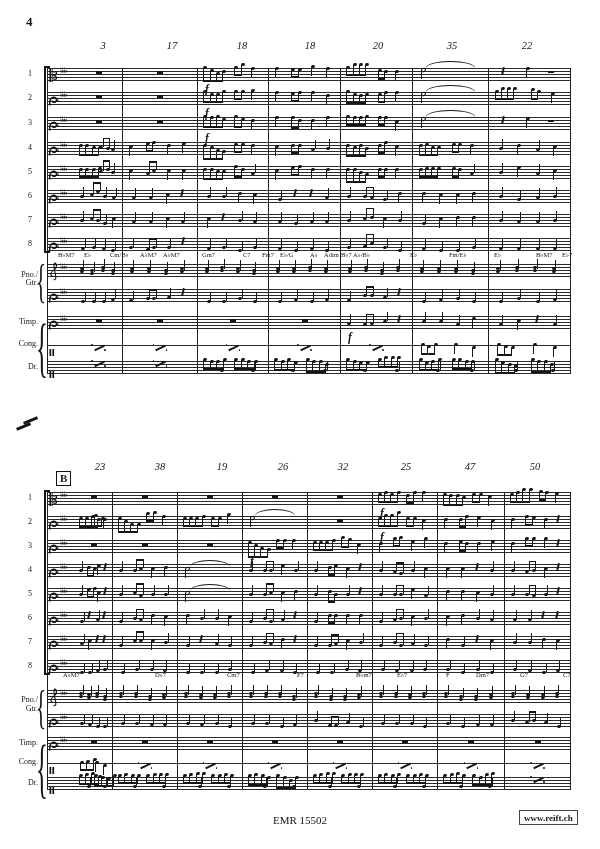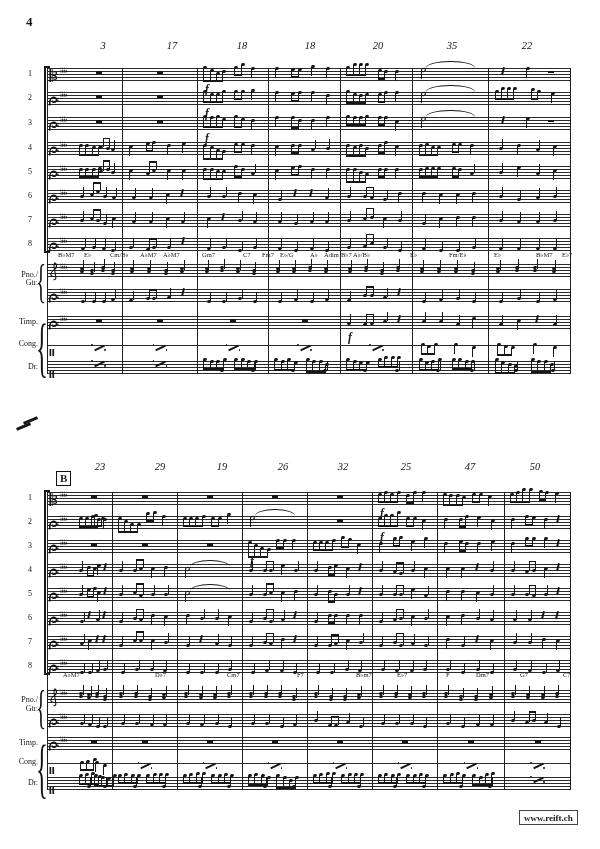--- a/index.html
+++ b/index.html
@@ -43,20 +43,21 @@
 </style>
 </head>
 <body>
 
 <div class="page" id="page">
   <div class="pageno">4</div>
   <div>
     <div class="sep" style="left:16px;top:425px"></div>
     <div class="sep" style="left:23px;top:419px"></div>
   </div>
+  <div class="footer-cat">EMR 15502</div>
   <div class="weblink">www.reift.ch</div>
 <div class="abs" style="left: 0px; top: 0px;">
       <div class="mnum" style="left: 103px; top: 40px;">3</div>
       <div class="mnum" style="left: 172px; top: 40px;">17</div>
       <div class="mnum" style="left: 242px; top: 40px;">18</div>
       <div class="mnum" style="left: 310px; top: 40px;">18</div>
       <div class="mnum" style="left: 378px; top: 40px;">20</div>
       <div class="mnum" style="left: 452px; top: 40px;">35</div>
       <div class="mnum" style="left: 527px; top: 40px;">22</div>
       <div class="chord" style="left: 58px; top: 251px;">B♭M7</div>
@@ -1232,21 +1233,21 @@
       <div class="bar" style="left: 488px; top: 68px; height: 306px;"></div>
       <div class="bar" style="left: 570px; top: 68px; height: 306px;"></div>
       <div class="bbar" style="left: 43.6px; top: 68px; height: 183px;"></div>
       <div class="btip" style="left: 43.6px; top: 66.4px; width: 6px;"></div>
       <div class="btip" style="left: 43.6px; top: 251px; width: 6px;"></div>
       <div class="brace" style="left: 36px; top: 254px; font: 42px &quot;Liberation Serif&quot;, serif; transform: scale(0.5, 1.12);">{</div>
       <div class="brace" style="left: 36px; top: 310px; font: 62px &quot;Liberation Serif&quot;, serif; transform: scale(0.4, 1.05);">{</div>
     </div>
     <div class="abs" style="left: 0px; top: 0px;">
       <div class="mnum" style="left: 100px; top: 461px;">23</div>
-      <div class="mnum" style="left: 160px; top: 461px;">29</div>
+      <div class="mnum" style="left: 160px; top: 461px;">38</div>
       <div class="mnum" style="left: 222px; top: 461px;">19</div>
       <div class="mnum" style="left: 283px; top: 461px;">26</div>
       <div class="mnum" style="left: 343px; top: 461px;">32</div>
       <div class="mnum" style="left: 406px; top: 461px;">25</div>
       <div class="mnum" style="left: 470px; top: 461px;">47</div>
       <div class="mnum" style="left: 535px; top: 461px;">50</div>
       <div class="rehears" style="left: 56px; top: 471px;">B</div>
       <div class="chord" style="left: 63px; top: 671px;">A♭M7</div>
       <div class="chord" style="left: 155px; top: 671px;">D♭7</div>
       <div class="chord" style="left: 227px; top: 671px;">Cm7</div>

